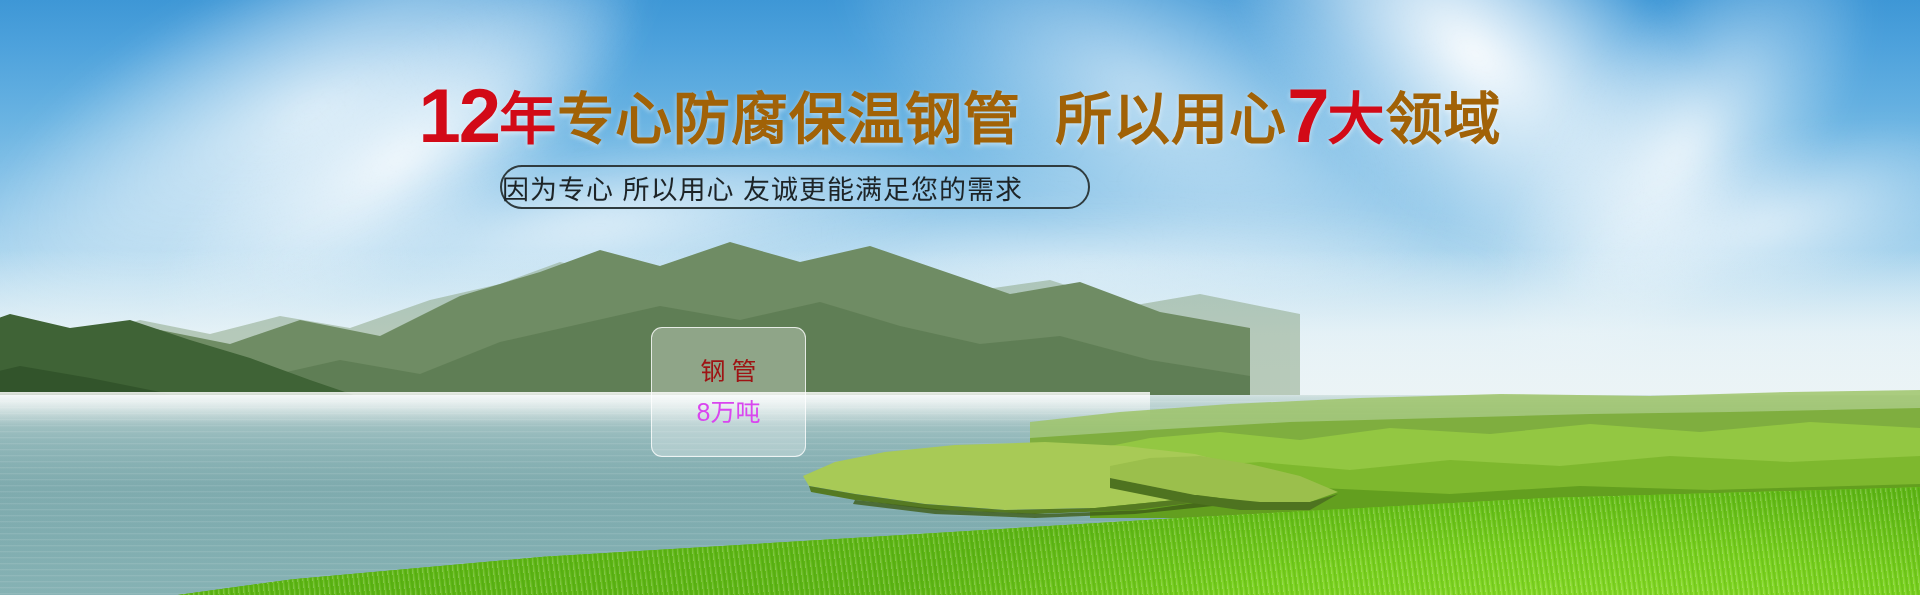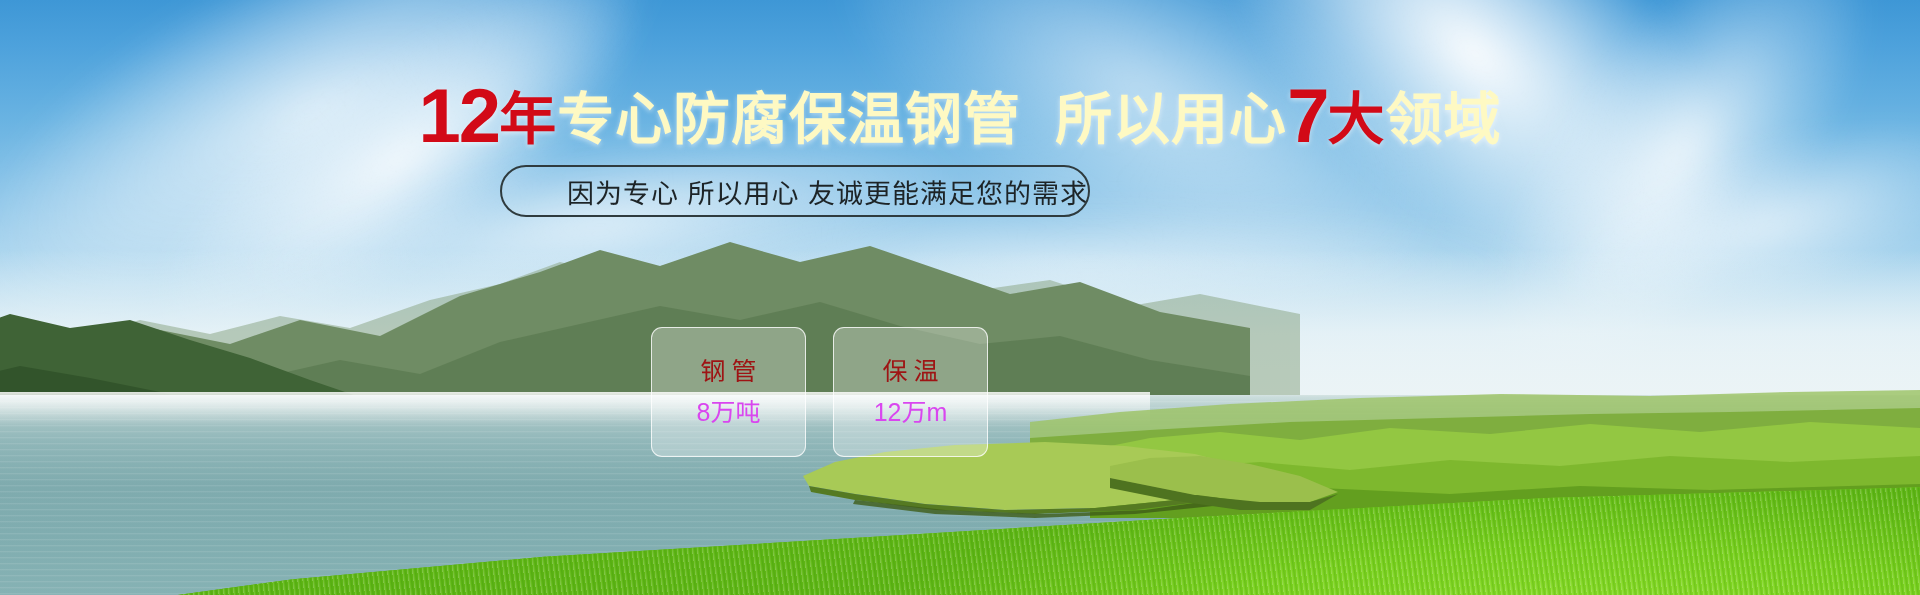--- a/index.html
+++ b/index.html
@@ -121,41 +121,41 @@
     text-shadow:0 2px 5px rgba(255,255,255,.5);
   }
   .hl-num{
     font-size:76px;
     line-height:1;
     font-weight:900;
     letter-spacing:-2px;
     vertical-align:-3px;
   }
   .hl-red{color:#d20a17;}
-  .hl-dark{color:#fef9c3;}
+  .hl-dark{color:#a16207;}
   .hl-cn{
     font-size:57px;
     line-height:1;
     font-weight:700;
     letter-spacing:1px;
   }
   .hl-gap{display:inline-block;width:34px;}
 
   
   .pill{
     position:absolute;
     left:500px;
     top:165px;
     width:590px;
-    height:52px;
+    height:44px;
     border:2px solid #2f3b3e;
     border-radius:26px;
     display:flex;
     align-items:center;
-    justify-content:flex-end;
+    justify-content:flex-start;
     background:rgba(255,255,255,0.06);
   }
   .pill-text{
     font-size:27px;
     color:#1d2427;
     letter-spacing:1px;
     white-space:nowrap;
     font-weight:400;
   }
 
@@ -280,20 +280,16 @@
   </div>
 
   <div class="cards">
 
     <div class="card">
       <div class="card-label">钢管</div>
       <div class="card-value"><span>8万吨</span><sup></sup></div>
     </div>
 
 
-    <div class="card">
-      <div class="card-label">保温</div>
-      <div class="card-value"><span>12万m</span><sup></sup></div>
-    </div>
 
   </div>
 
 </div>
 
 </body></html>

